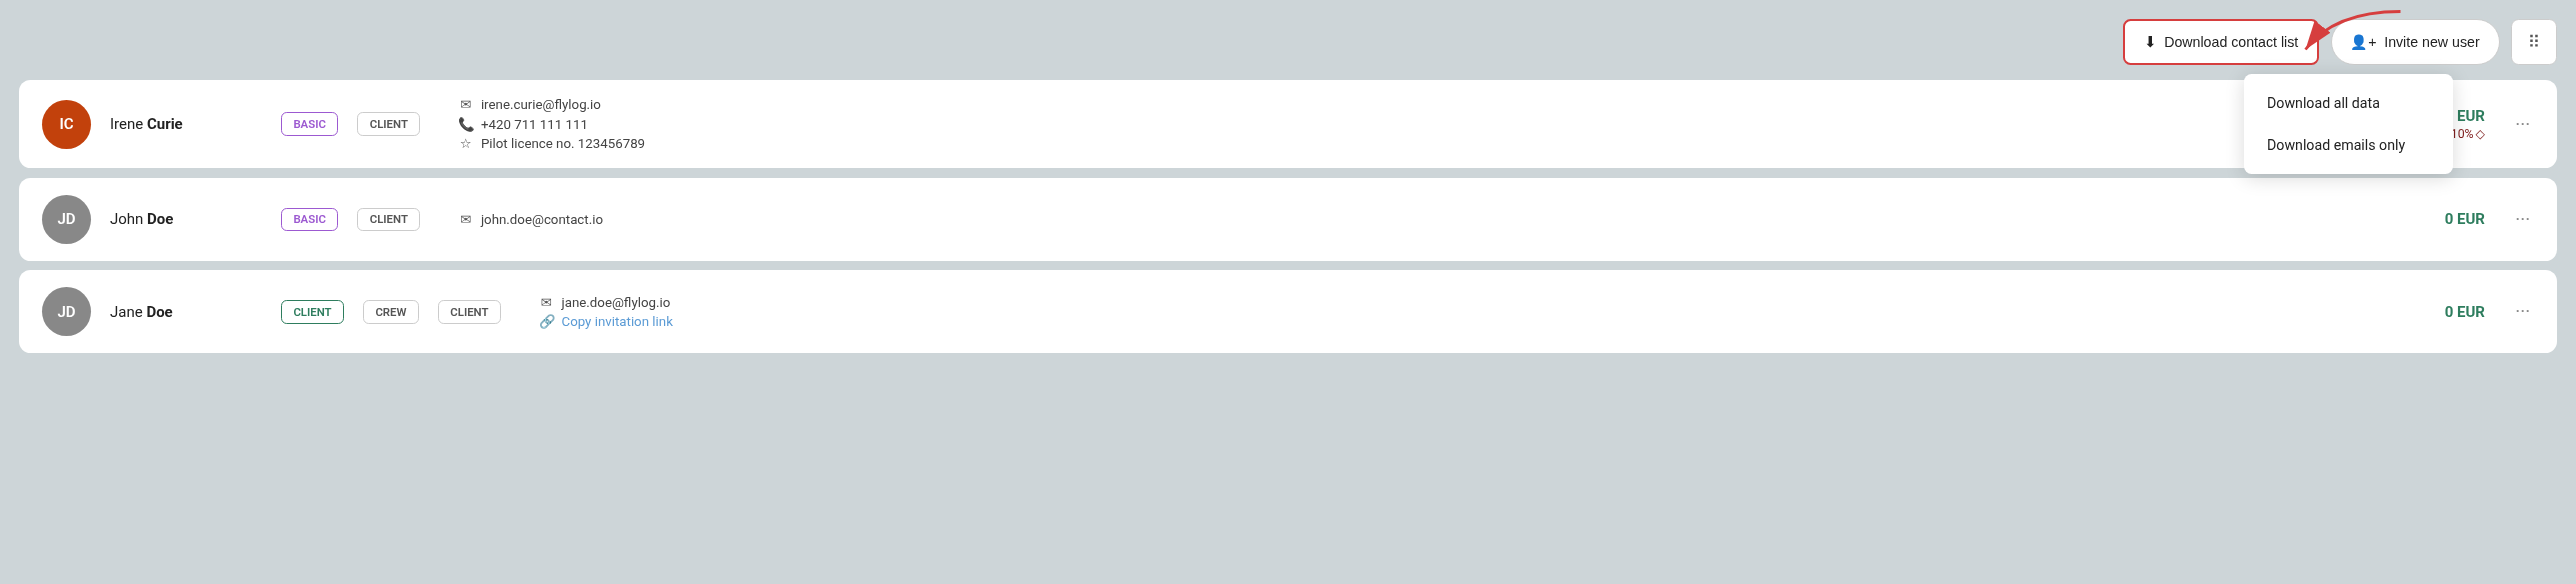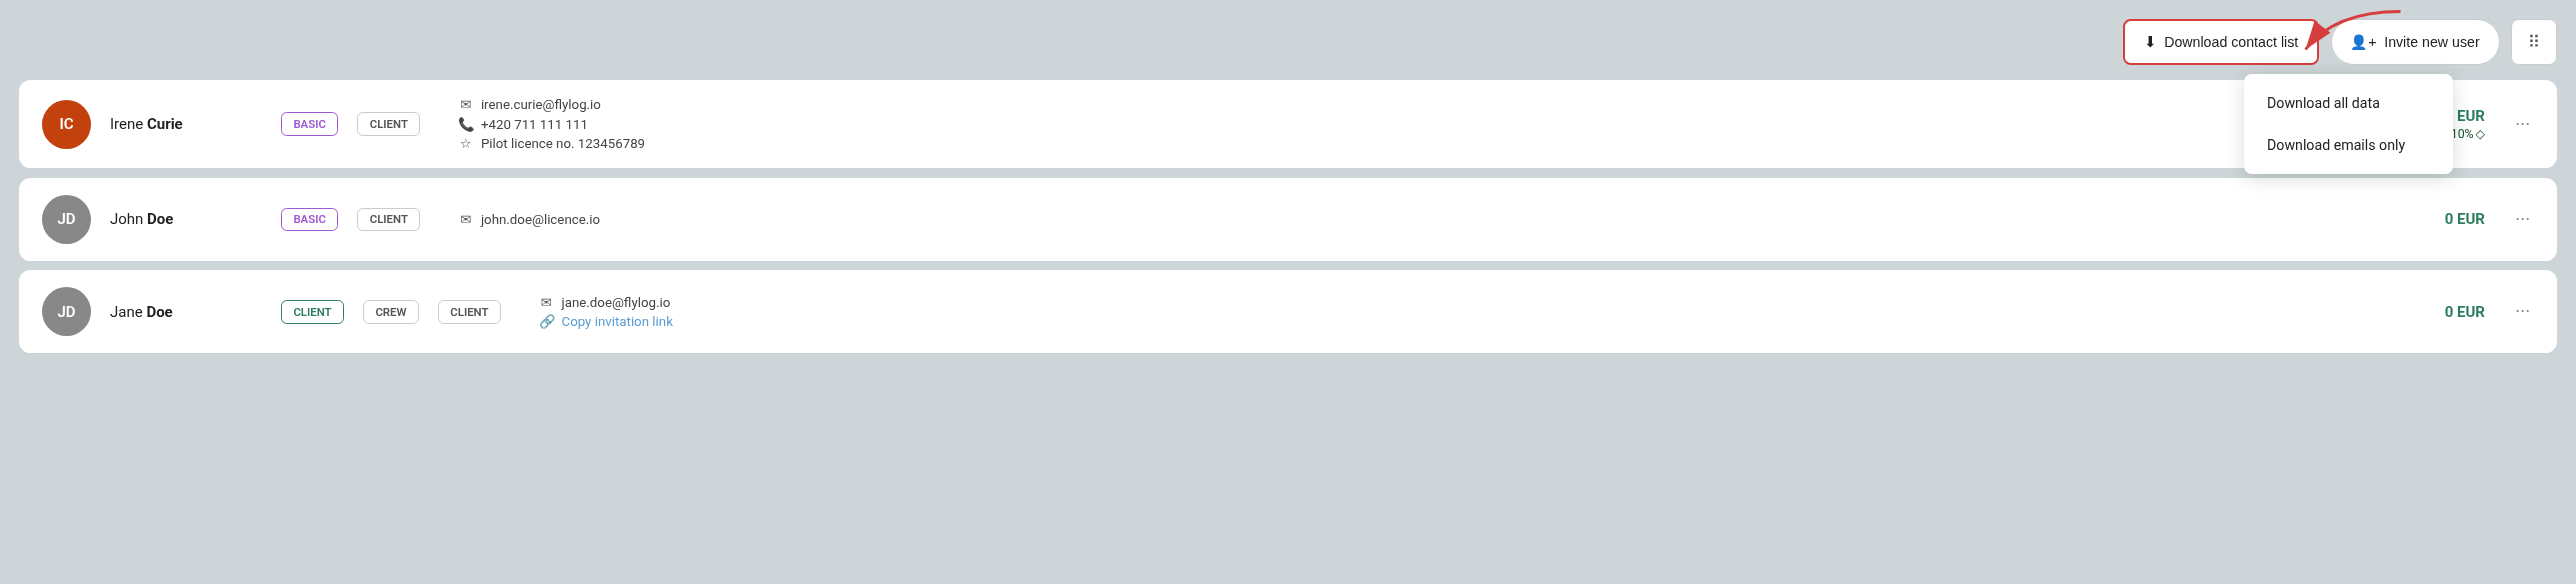--- a/index.html
+++ b/index.html
@@ -178,21 +178,21 @@
     }
     .amount {
       font-size: 15px;
       font-weight: 700;
       color: #2e7d5e;
       text-align: right;
       min-width: 95px;
     }
     .amount-sub {
       font-size: 12.3px;
-      color: #14532d;
+      color: #7f1d1d;
       display: flex;
       align-items: center;
       justify-content: flex-end;
       gap: 1.9px;
     }
     .amount-col {
       display: flex;
       flex-direction: column;
       align-items: flex-end;
       gap: 1.9px;
@@ -270,21 +270,21 @@
     <div class="contact-card">
       <div class="avatar" style="background: rgb(136, 136, 136);">JD</div>
       <div class="contact-name">John <strong>Doe</strong></div>
       <div class="tags">
         <span class="tag tag-basic">BASIC</span>
         <span class="tag">CLIENT</span>
       </div>
       <div class="contact-info">
         <div class="info-row">
           <span class="info-icon">✉</span>
-          <span>john.doe@licence.io</span>
+          <span>john.doe@contact.io</span>
         </div>
       </div>
       <div class="amount-col">
         <div class="amount">0 EUR</div>
       </div>
       <span class="more-btn">···</span>
     </div>
     <div class="contact-card">
       <div class="avatar" style="background: rgb(136, 136, 136);">JD</div>
       <div class="contact-name">Jane <strong>Doe</strong></div>

